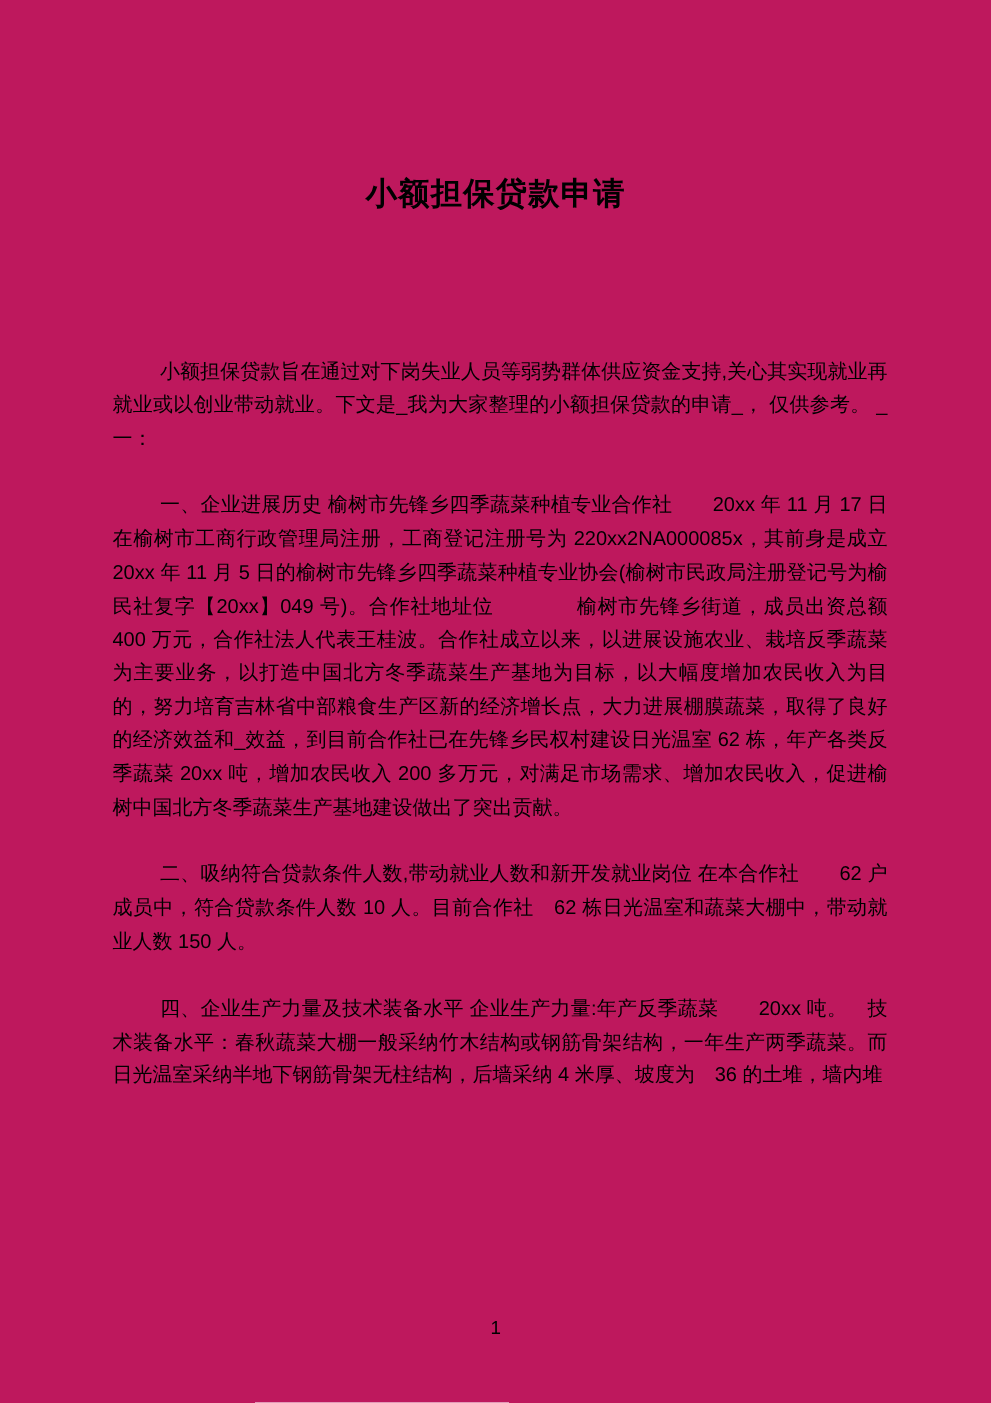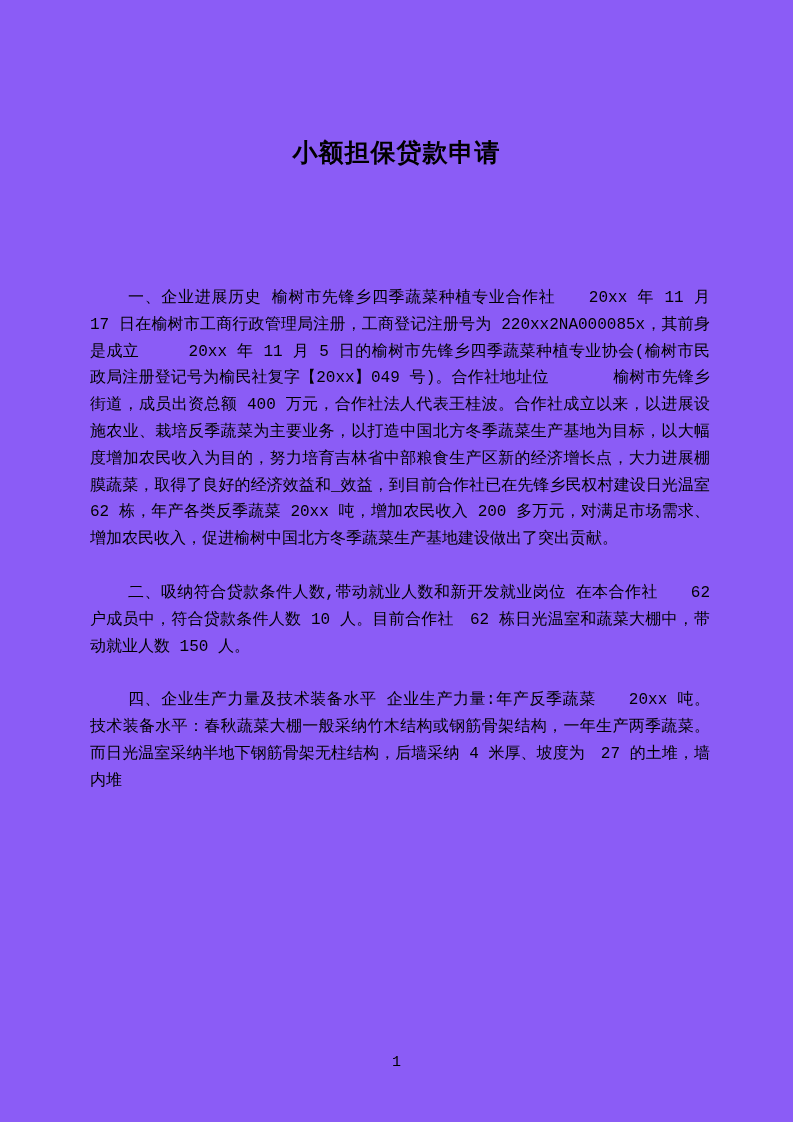--- a/index.html
+++ b/index.html
@@ -4,23 +4,23 @@
 <style>
   html, body {
     margin: 0;
     padding: 0;
     background: #ffffff;
   }
   .page {
     position: relative;
     width: 793px;
     height: 1122px;
-    background: #8b5cf6;
+    background: #be185d;
     color: #000000;
-    font-family: Liberation Mono, monospace;
+    font-family: Liberation Sans, sans-serif;
     overflow: hidden;
     box-sizing: border-box;
   }
   .title {
     margin: 0;
     padding-top: 140px;
     text-align: center;
     font-size: 25px;
     line-height: 30px;
     font-weight: bold;
@@ -48,19 +48,20 @@
     line-height: 18px;
   }
 </style>
 </head>
 <body>
 
 <div class="page">
   <h1 class="title">小额担保贷款申请</h1>
 
   <div class="content">
+    <p>小额担保贷款旨在通过对下岗失业人员等弱势群体供应资金支持,关心其实现就业再就业或以创业带动就业。下文是_我为大家整理的小额担保贷款的申请_， 仅供参考。 _一：</p>
     <p>一、企业进展历史 榆树市先锋乡四季蔬菜种植专业合作社　　20xx 年 11 月 17 日在榆树市工商行政管理局注册，工商登记注册号为 220xx2NA000085x，其前身是成立　　　20xx 年 11 月 5 日的榆树市先锋乡四季蔬菜种植专业协会(榆树市民政局注册登记号为榆民社复字【20xx】049 号)。合作社地址位　　　　榆树市先锋乡街道，成员出资总额 400 万元，合作社法人代表王桂波。合作社成立以来，以进展设施农业、栽培反季蔬菜为主要业务，以打造中国北方冬季蔬菜生产基地为目标，以大幅度增加农民收入为目的，努力培育吉林省中部粮食生产区新的经济增长点，大力进展棚膜蔬菜，取得了良好的经济效益和_效益，到目前合作社已在先锋乡民权村建设日光温室 62 栋，年产各类反季蔬菜 20xx 吨，增加农民收入 200 多万元，对满足市场需求、增加农民收入，促进榆树中国北方冬季蔬菜生产基地建设做出了突出贡献。</p>
     <p>二、吸纳符合贷款条件人数,带动就业人数和新开发就业岗位 在本合作社　　62 户成员中，符合贷款条件人数 10 人。目前合作社　62 栋日光温室和蔬菜大棚中，带动就业人数 150 人。</p>
-    <p>四、企业生产力量及技术装备水平 企业生产力量:年产反季蔬菜　　20xx 吨。　技术装备水平：春秋蔬菜大棚一般采纳竹木结构或钢筋骨架结构，一年生产两季蔬菜。而日光温室采纳半地下钢筋骨架无柱结构，后墙采纳 4 米厚、坡度为　27 的土堆，墙内堆</p>
+    <p>四、企业生产力量及技术装备水平 企业生产力量:年产反季蔬菜　　20xx 吨。　技术装备水平：春秋蔬菜大棚一般采纳竹木结构或钢筋骨架结构，一年生产两季蔬菜。而日光温室采纳半地下钢筋骨架无柱结构，后墙采纳 4 米厚、坡度为　36 的土堆，墙内堆</p>
   </div>
 
   <div class="page-number">1</div>
 </div>
 
 </body></html>

